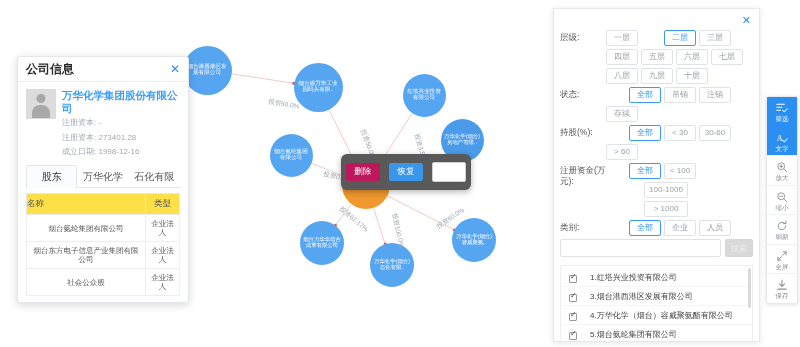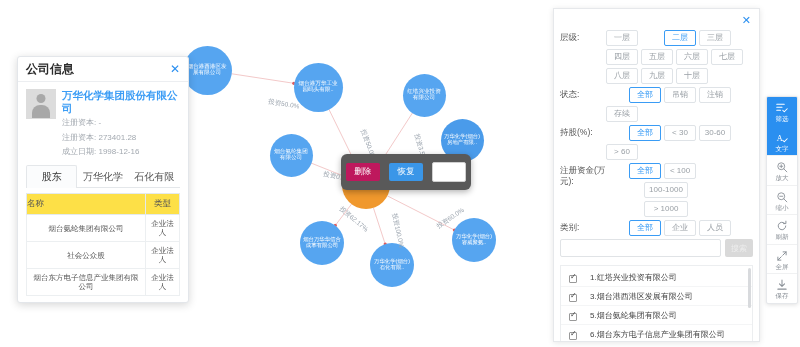--- a/index.html
+++ b/index.html
@@ -331,25 +331,25 @@
             <th>名称</th>
             <th>类型</th>
           </tr>
         </thead>
       <tbody id="cp-tbody">
           <tr>
             <td>烟台氨纶集团有限公司</td>
             <td>企业法人</td>
           </tr>
           <tr>
-            <td>社会公众股</td>
+            <td>烟台东方电子信息产业集团有限公司</td>
             <td>企业法人</td>
           </tr>
           <tr>
-            <td>烟台东方电子信息产业集团有限公司</td>
+            <td>社会公众股</td>
             <td>企业法人</td>
           </tr>
         </tbody>
     </table>
   </div>
 </div>
 
 <div id="filter-panel">
   <div class="fp-close">✕</div>
   <div class="fp-rows" id="fp-rows">
@@ -413,20 +413,24 @@
         <div class="fp-item">
           <span class="cbox checked"></span>
           <span>1.红塔兴业投资有限公司</span>
         </div>
         <div class="fp-item">
           <span class="cbox checked"></span>
           <span>3.烟台港西港区发展有限公司</span>
         </div>
         <div class="fp-item">
           <span class="cbox checked"></span>
+          <span>4.万华化学（烟台）容威聚氨酯有限公司</span>
+        </div>
+        <div class="fp-item">
+          <span class="cbox checked"></span>
           <span>5.烟台氨纶集团有限公司</span>
         </div>
         <div class="fp-item">
           <span class="cbox checked"></span>
           <span>6.烟台东方电子信息产业集团有限公司</span>
         </div>
       </div>
     <div class="fp-scroll"></div>
   </div>
 </div>

